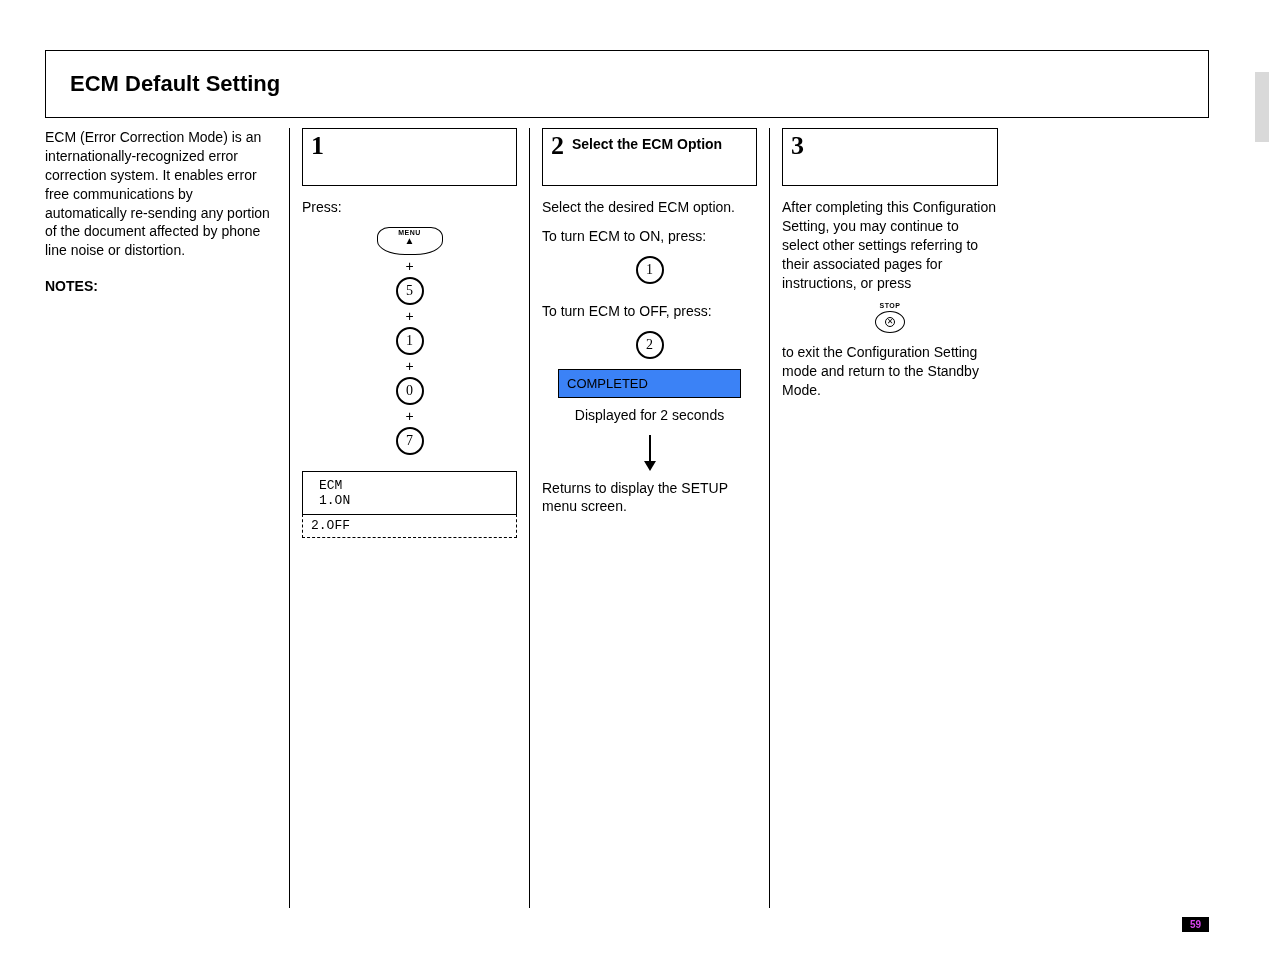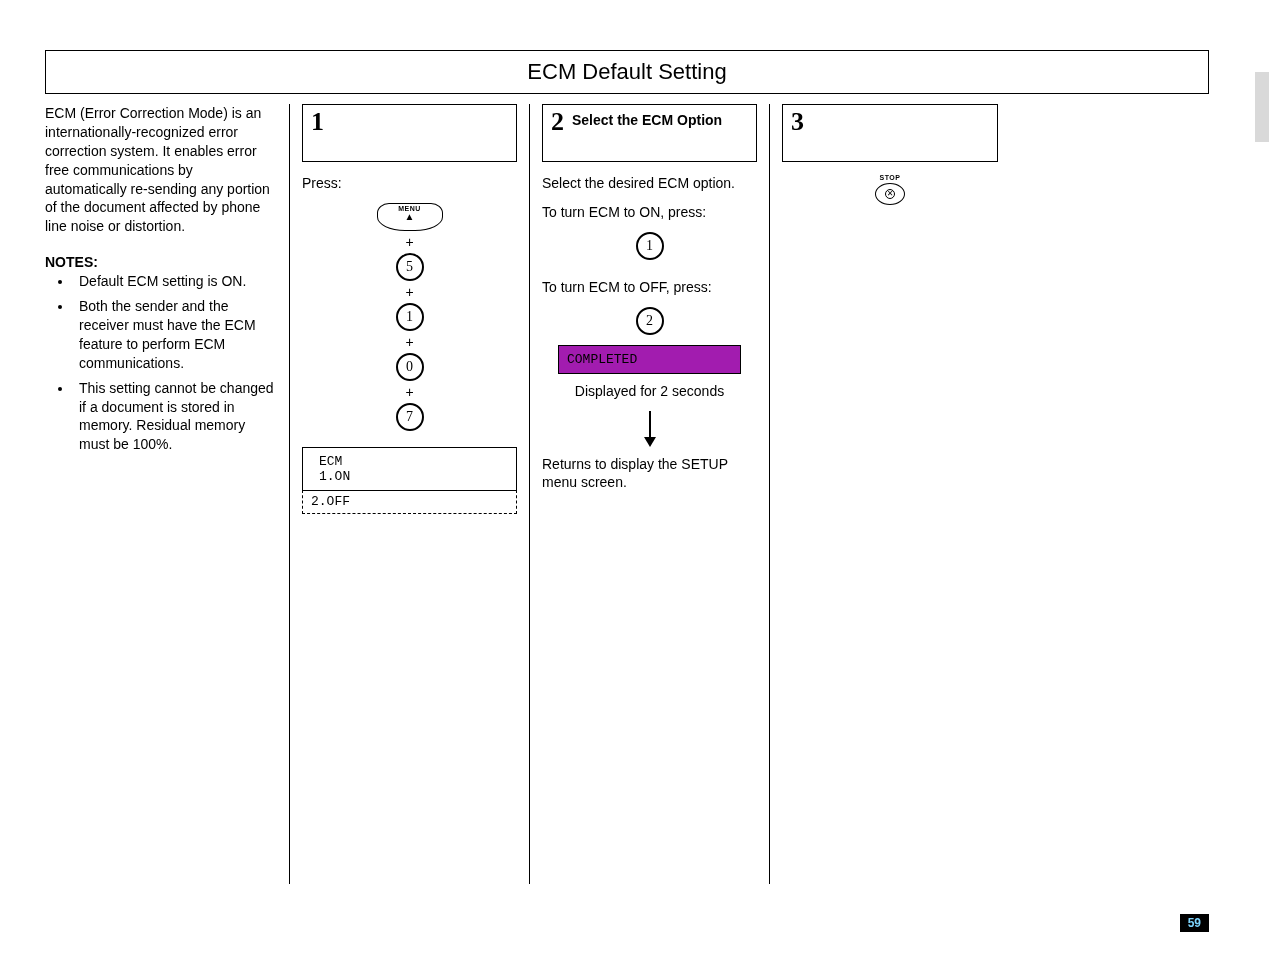--- a/index.html
+++ b/index.html
@@ -16,24 +16,23 @@
     position: relative;
     box-sizing: border-box;
     padding: 50px 60px 30px 45px;
   }
   .title-bar {
     border: 1px solid #000;
     padding: 8px 12px;
     margin-bottom: 10px;
   }
   .title-bar h1 {
-    margin: 0;
+    margin: 12px;
     font-size: 22px;
-    font-weight: normal;
-    text-align: center;
+    font-weight: bold;
   }
   .columns {
     display: flex;
     align-items: stretch;
   }
   .col {
     box-sizing: border-box;
     padding: 0 12px;
     position: relative;
   }
@@ -85,22 +84,22 @@
   .lcd {
     border:1px solid #000; padding:6px 16px; font-family: "Courier New", monospace; font-size:13px;
     margin-top: 6px; background:#fff;
   }
   .lcd-dashed-bottom {
     border:1px dashed #000; border-top:none; padding:4px 8px 4px 8px; font-family:"Courier New", monospace; font-size:13px;
     margin-top:-1px;
   }
 
   .lcd2 {
-    border:1px solid #000; padding:6px 8px; font-family: Liberation Mono, monospace; font-size:13px;
-    margin: 10px 16px 6px 16px; background:#a21caf;
+    border:1px solid #000; padding:6px 8px; font-family: Liberation Sans, sans-serif; font-size:13px;
+    margin: 10px 16px 6px 16px; background:#3b82f6;
   }
   .center { text-align:center; }
   .arrow-down {
     display:block; margin: 6px auto;
   }
   
   .stop-wrap { display:flex; flex-direction:column; align-items:center; margin: 8px 0 10px 0;}
   .stop-label { font-size:7px; font-weight:bold; letter-spacing:0.5px; margin-bottom:2px;}
   .stop-btn {
     width:28px; height:20px; border:1px solid #000; border-radius:50%;
@@ -109,21 +108,21 @@
   .stop-inner {
     width:8px; height:8px; border:1px solid #000; border-radius:50%;
     display:flex; align-items:center; justify-content:center;
   }
   .stop-dot {
     font-size:8px; line-height:1;
   }
 
   .page-num {
     position:absolute; right:60px; bottom:22px;
-    background:#000; color:#7dd3fc; padding:2px 8px; font-weight:bold; font-size:12px;
+    background:#000; color:#d946ef; padding:2px 8px; font-weight:bold; font-size:10px;
   }
   .side-tab {
     position:absolute; right:0; top:72px; width:14px; height:70px; background:#d9d9d9;
   }
 </style>
 </head>
 <body>
 
 <div class="page">
 
@@ -131,25 +130,20 @@
 
   <div class="title-bar">
     <h1>ECM Default Setting</h1>
   </div>
 
   <div class="columns" style="height:780px;">
 
     <div class="col col0">
       <p class="intro">ECM (Error Correction Mode) is an internationally-recognized error correction system. It enables error free communications by automatically re-sending any portion of the document affected by phone line noise or distortion.</p>
       <div class="notes-head">NOTES:</div>
-      <ul class="notes">
-        <li>Default ECM setting is ON.</li>
-        <li>Both the sender and the receiver must have the ECM feature to perform ECM communications.</li>
-        <li>This setting cannot be changed if a document is stored in memory. Residual memory must be 100%.</li>
-      </ul>
     </div>
 
     <div class="col col1">
       <div class="step-header">
         <span class="step-num">1</span>
       </div>
       <p class="body-text">Press:</p>
       <div class="menu-stack">
         <div class="menu-btn">
           <span class="menu-label">MENU</span>
@@ -204,25 +198,27 @@
         <line x1="7" y1="0" x2="7" y2="28" stroke="#000" stroke-width="2"></line>
         <polygon points="7,36 1,26 13,26" fill="#000"></polygon>
       </svg>
       <p class="body-text">Returns to display the SETUP menu screen.</p>
     </div>
 
     <div class="col col3">
       <div class="step-header">
         <span class="step-num">3</span>
       </div>
+      <p class="body-text">After completing this Configuration Setting, you may continue to select other settings referring to their associated pages for instructions, or press</p>
       <div class="stop-wrap">
         <span class="stop-label">STOP</span>
         <span class="stop-btn">
           <span class="stop-inner">
               <span class="stop-dot">✕</span>
             </span>
         </span>
       </div>
+      <p class="body-text">to exit the Configuration Setting mode and return to the Standby Mode.</p>
     </div>
   </div>
 
   <div class="page-num">59</div>
 </div>
 
 </body></html>

